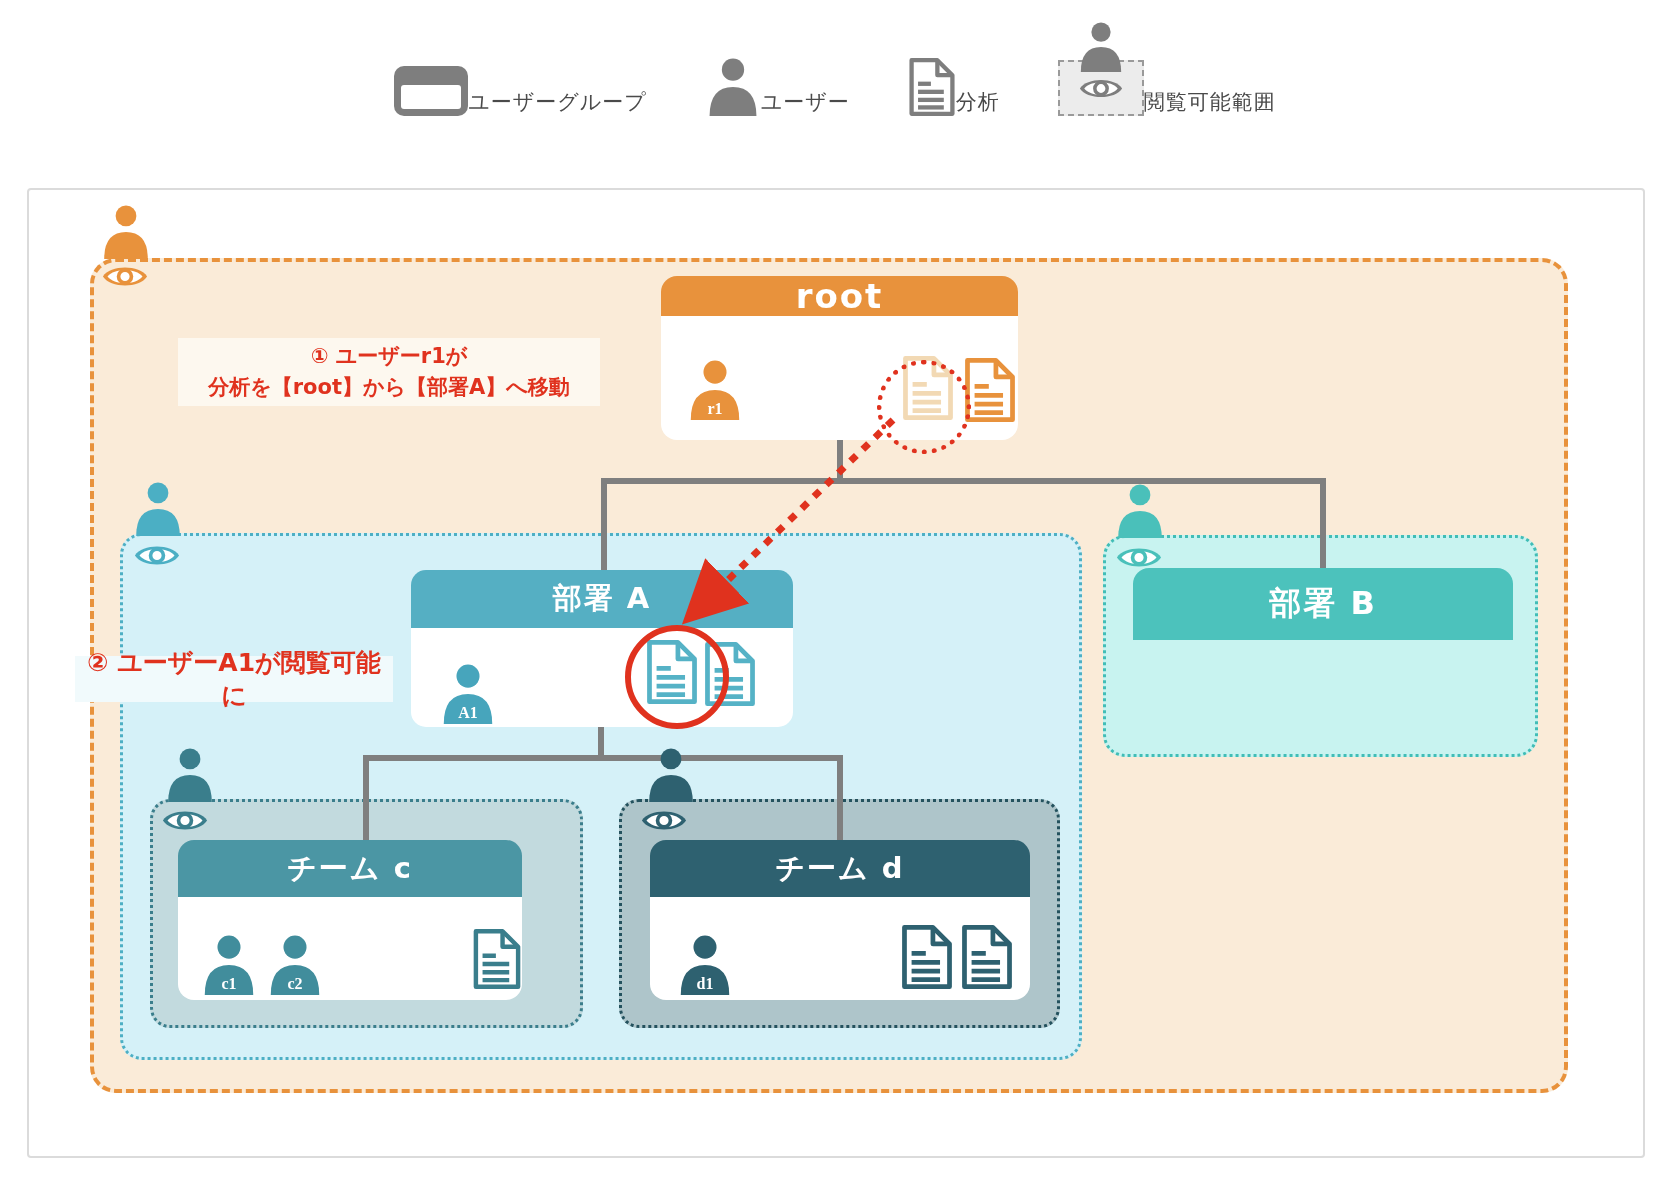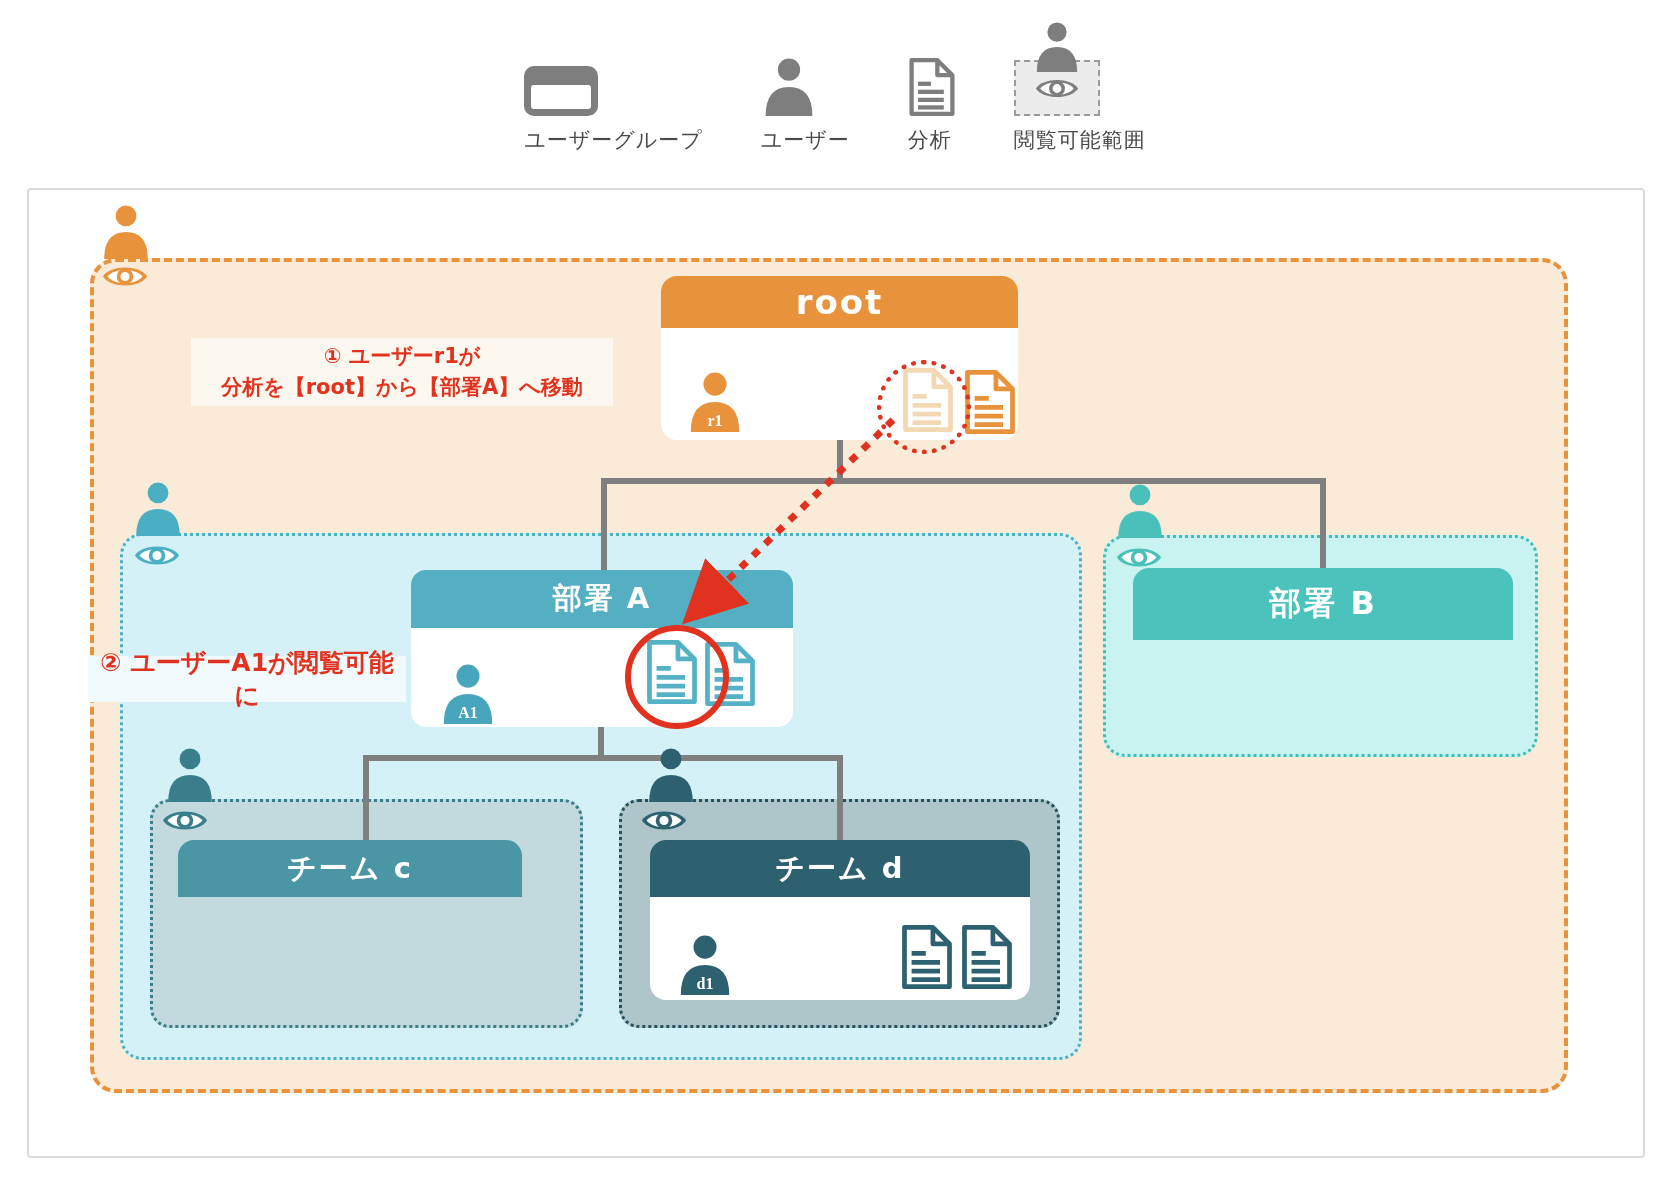--- a/index.html
+++ b/index.html
@@ -3,21 +3,21 @@
 <meta charset="utf-8">
 <style>
   html,body{margin:0;padding:0;}
   body{
     width:1670px;height:1182px;position:relative;background:#ffffff;
     font-family:"DejaVu Sans","Liberation Sans",sans-serif;
     overflow:hidden;
   }
   
   .legend{position:absolute;top:22px;left:0;width:100%;display:flex;justify-content:center;align-items:flex-end;gap:58px;}
-  .legend-item{display:flex;flex-direction:column;align-items:flex-start;}
+  .legend-item{display:flex;flex-direction:row;align-items:flex-end;}
   .llabel{margin-top:10px;font-size:21px;font-weight:500;color:#4a4a4a;letter-spacing:1px;}
   .licon-card{width:74px;height:50px;background:#7e7e7e;border-radius:10px;position:relative;}
   .licon-card .inner{position:absolute;left:7px;right:7px;bottom:7px;height:24px;background:#ffffff;border-radius:3px;}
   .licon-person{width:56px;height:58px;color:#7e7e7e;}
   .licon-doc{width:48px;height:58px;color:#7e7e7e;}
   .licon-view{position:relative;display:flex;flex-direction:column;align-items:center;}
   .licon-view .vperson{width:48px;height:50px;color:#7e7e7e;margin-bottom:-12px;position:relative;z-index:2;}
   .licon-view .vbox{width:82px;height:52px;background:#ececec;border:2px dashed #9a9a9a;display:flex;align-items:center;justify-content:center;position:relative;z-index:1;}
   .licon-view .veye{width:44px;height:27px;color:#7e7e7e;}
   
@@ -32,37 +32,37 @@
   
   .badge-person{position:absolute;width:52px;height:54px;}
   .badge-eye{position:absolute;width:46px;height:29px;}
   
   .conn{position:absolute;background:#7f7f7f;}
   
   .card{position:absolute;border-radius:16px;overflow:hidden;display:flex;flex-direction:column;}
   .card-header{display:flex;align-items:center;justify-content:center;color:#ffffff;font-weight:bold;letter-spacing:2px;}
   .card-body{position:relative;background:#ffffff;flex:1;}
   .card-root{left:661px;top:276px;width:357px;height:164px;}
-  .card-root .card-header{height:52px;background:#e8923c;font-size:34px;}
+  .card-root .card-header{height:40px;background:#e8923c;font-size:34px;}
   .card-a{left:411px;top:570px;width:382px;height:157px;border-radius:15px;}
   .card-a .card-header{height:58px;background:#55afc3;font-size:29px;}
   .card-b{left:1133px;top:568px;width:380px;height:159px;}
   .card-b .card-header{height:72px;background:#4cc2bc;font-size:32px;text-align:right;}
   .card-c{left:178px;top:840px;width:344px;height:160px;}
   .card-c .card-header{height:57px;background:#4b96a4;font-size:29px;}
   .card-d{left:650px;top:840px;width:380px;height:160px;}
   .card-d .card-header{height:57px;background:#2e6170;font-size:29px;}
   
   .person{position:absolute;width:58px;height:60px;font-family:Liberation Serif, serif;}
   .person svg{width:100%;height:100%;display:block;}
   .plabel{position:absolute;bottom:2px;left:0;width:100%;text-align:center;color:#ffffff;font-weight:bold;font-size:16px;}
   .doc{position:absolute;width:54px;height:64px;}
   .doc svg{width:100%;height:100%;display:block;}
   
-  .note{position:absolute;display:flex;flex-direction:column;align-items:center;justify-content:center;text-align:center;font-weight:bold;color:#e0321e;margin-left:13px;}
+  .note{position:absolute;display:flex;flex-direction:column;align-items:center;justify-content:center;text-align:center;font-weight:bold;color:#e0321e;}
   .note1{left:178px;top:338px;width:422px;height:68px;background:#fdf8ef;font-size:21px;line-height:31px;}
   .note2{left:75px;top:656px;width:318px;height:46px;background:#f1fafc;font-size:25px;}
   
   .red-dotted-circle{position:absolute;left:877px;top:360px;width:84px;height:84px;border:5px dotted #e0321e;border-radius:50%;}
   .red-solid-circle{position:absolute;left:625px;top:625px;width:92px;height:92px;border:6px solid #e0321e;border-radius:50%;}
   .arrow-svg{position:absolute;left:645px;top:398px;}
   .hidden-defs{position:absolute;width:0;height:0;overflow:hidden;}
 </style>
 </head>
 <body>
@@ -218,20 +218,39 @@
     </div>
   </div>
 </div>
 
 <div class="card card-b">
   <div class="card-header">部署 B</div>
 </div>
 
 <div class="card card-c">
   <div class="card-header">チーム c</div>
+  <div class="card-body">
+    <div class="person" style="left:22px;top:38px;color:#418d9c;">
+      <svg>
+          <use href="#icon-person"></use>
+        </svg>
+      <span class="plabel">c1</span>
+    </div>
+    <div class="person" style="left:88px;top:38px;color:#418d9c;">
+      <svg>
+          <use href="#icon-person"></use>
+        </svg>
+      <span class="plabel">c2</span>
+    </div>
+    <div class="doc" style="left:294px;top:32px;width:50px;height:60px;color:#3a7e8c;">
+      <svg>
+          <use href="#icon-doc"></use>
+        </svg>
+    </div>
+  </div>
 </div>
 
 <div class="card card-d">
   <div class="card-header">チーム d</div>
   <div class="card-body">
     <div class="person" style="left:26px;top:38px;color:#2e6170;">
       <svg>
           <use href="#icon-person"></use>
         </svg>
       <span class="plabel">d1</span>

